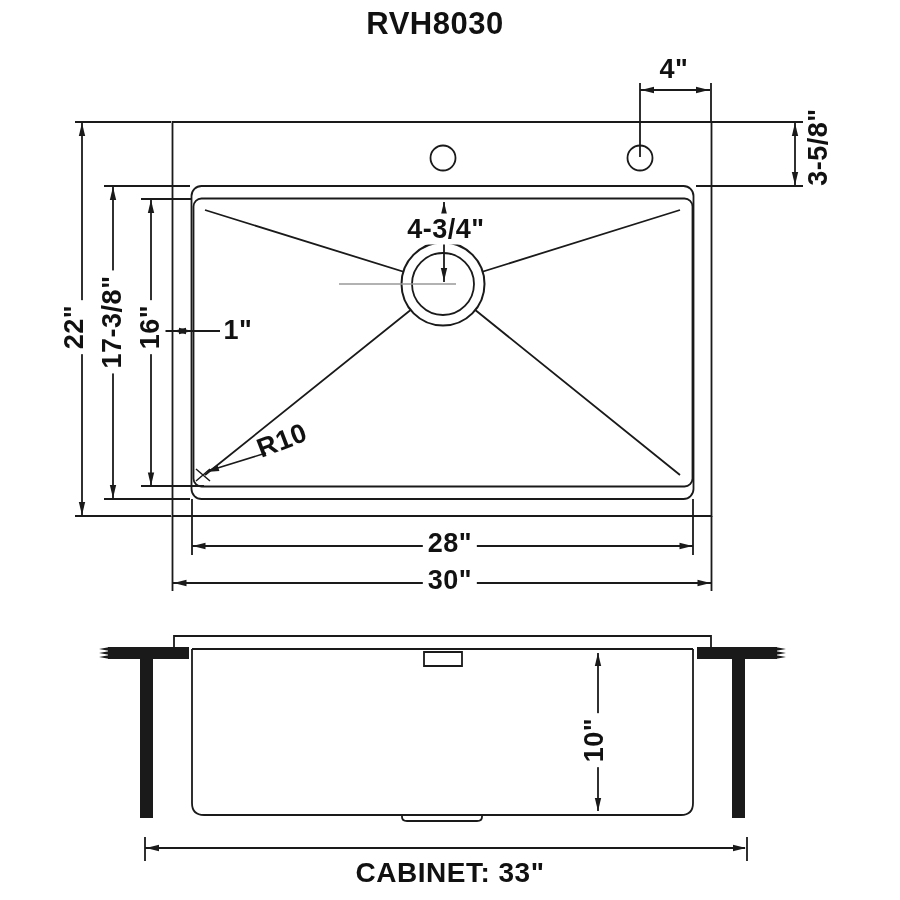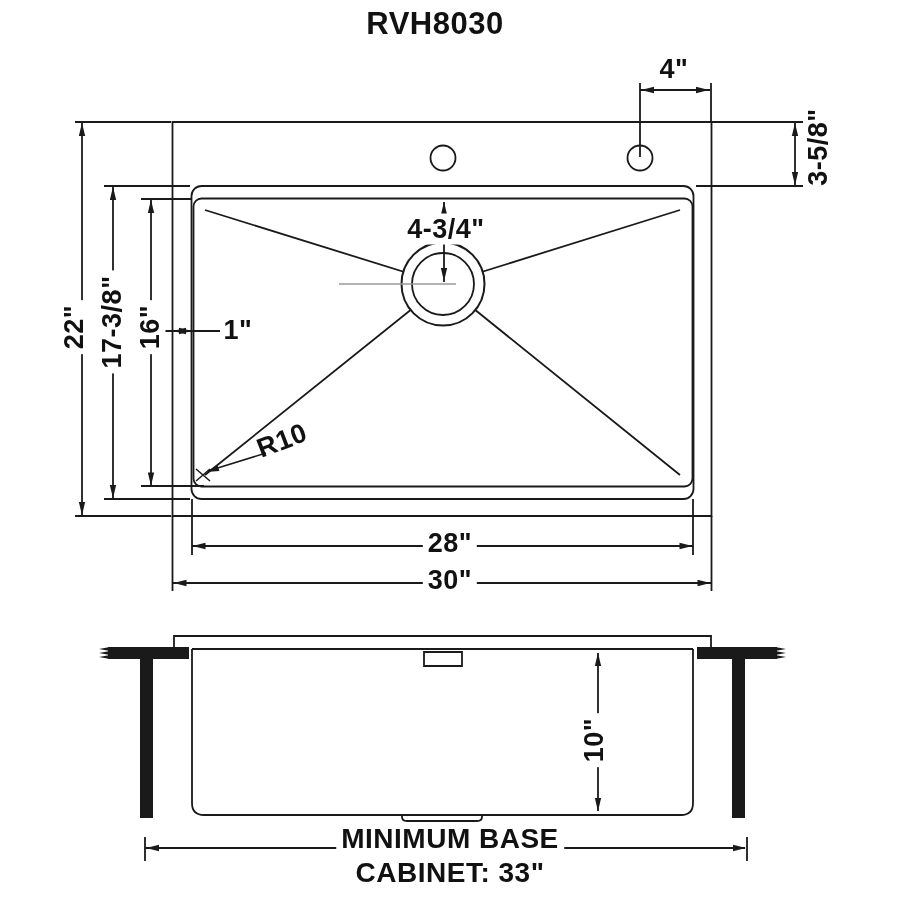--- a/index.html
+++ b/index.html
@@ -143,17 +143,16 @@
   <div class="lbl" style="left:446px; top:229px;">4-3/4"</div>
 
   <div class="lbl r10" style="left:282px; top:441px;">R10</div>
 
   <div class="lbl" style="left:450px; top:543px;">28"</div>
 
   <div class="lbl" style="left:450px; top:580px;">30"</div>
 
   <div class="lbl rot" style="left:594px; top:740px;">10"</div>
 
-  <div class="lbl note" style="left:450px; top:839px;">MINIMUM BASE</div>
 
   <div class="lbl note" style="left:450px; top:873px;">CABINET: 33"</div>
 
 </div>
 
 </body></html>

